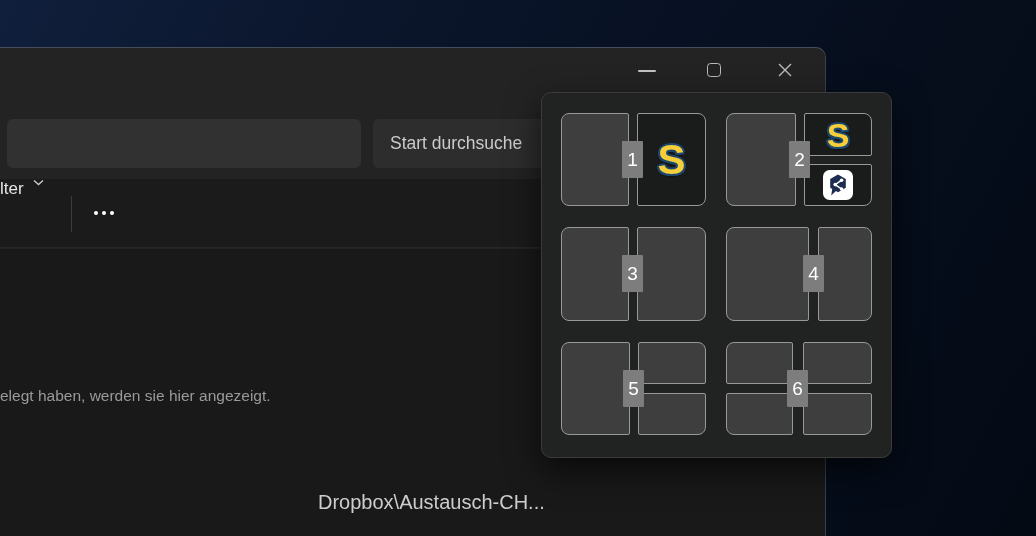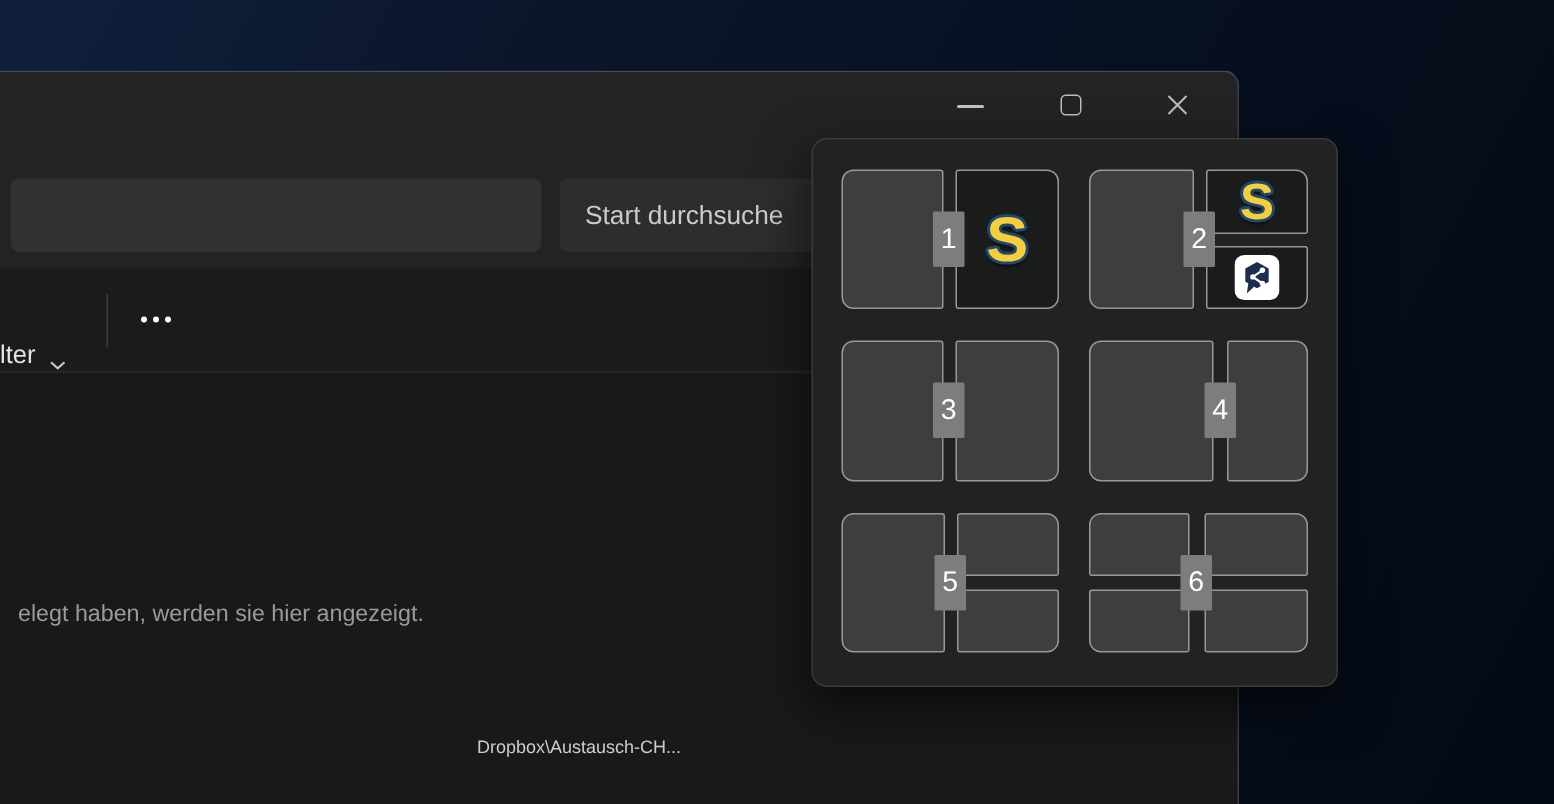--- a/index.html
+++ b/index.html
@@ -35,38 +35,38 @@
     padding-left:17px; font-size:17.5px; color:#cbcbcb;
     white-space:nowrap; overflow:hidden;
   }
 
   .toolbar {
     position:absolute; left:0; top:131px; width:100%; height:69px;
     background:#1b1b1b; border-bottom:1px solid #272727;
   }
   .filter-button {
     position:absolute; left:28px; top:0; height:100%;
-    display:flex; align-items:flex-end; gap:9px;
+    display:flex; align-items:flex-start; gap:9px;
     color:#e4e4e4; font-size:17px;
   }
   .toolbar-divider { position:absolute; left:99px; top:17px; width:1px; height:36px; background:#3c3c3c; }
   .more-button {
     position:absolute; left:116px; top:0; height:100%; width:32px;
     display:flex; align-items:center; justify-content:center; gap:4px;
   }
   .dot { width:4px; height:4px; border-radius:50%; background:#ffffff; }
 
   .content { position:absolute; left:0; top:201px; width:100%; bottom:0; background:#191919; }
   .empty-hint {
-    position:absolute; left:28px; top:152px;
-    color:#9a9a9a; font-size:15.5px;padding-left:12px;
+    position:absolute; left:28px; top:138px;
+    color:#9a9a9a; font-size:15.5px;
   }
   .file-row { position:absolute; left:0; top:242px; width:100%; height:28px; }
   .file-date { position:absolute; left:108px; color:#cdcdcd; font-size:16px; }
-  .file-loc  { position:absolute; left:346px; color:#cdcdcd; font-size:12px; }
+  .file-loc  { position:absolute; left:346px; color:#cdcdcd; font-size:20px; }
 
   
   .flyout {
     position:absolute; left:541px; top:92px; width:351px; height:366px;
     background:#212222; border:1px solid #3b3b3b; border-radius:10px;
     box-shadow:0 12px 34px rgba(0,0,0,.65);
     display:grid;
     grid-template-columns:145px 146px;
     grid-template-rows:93px 94px 93px;
     column-gap:20px; row-gap:21px;

